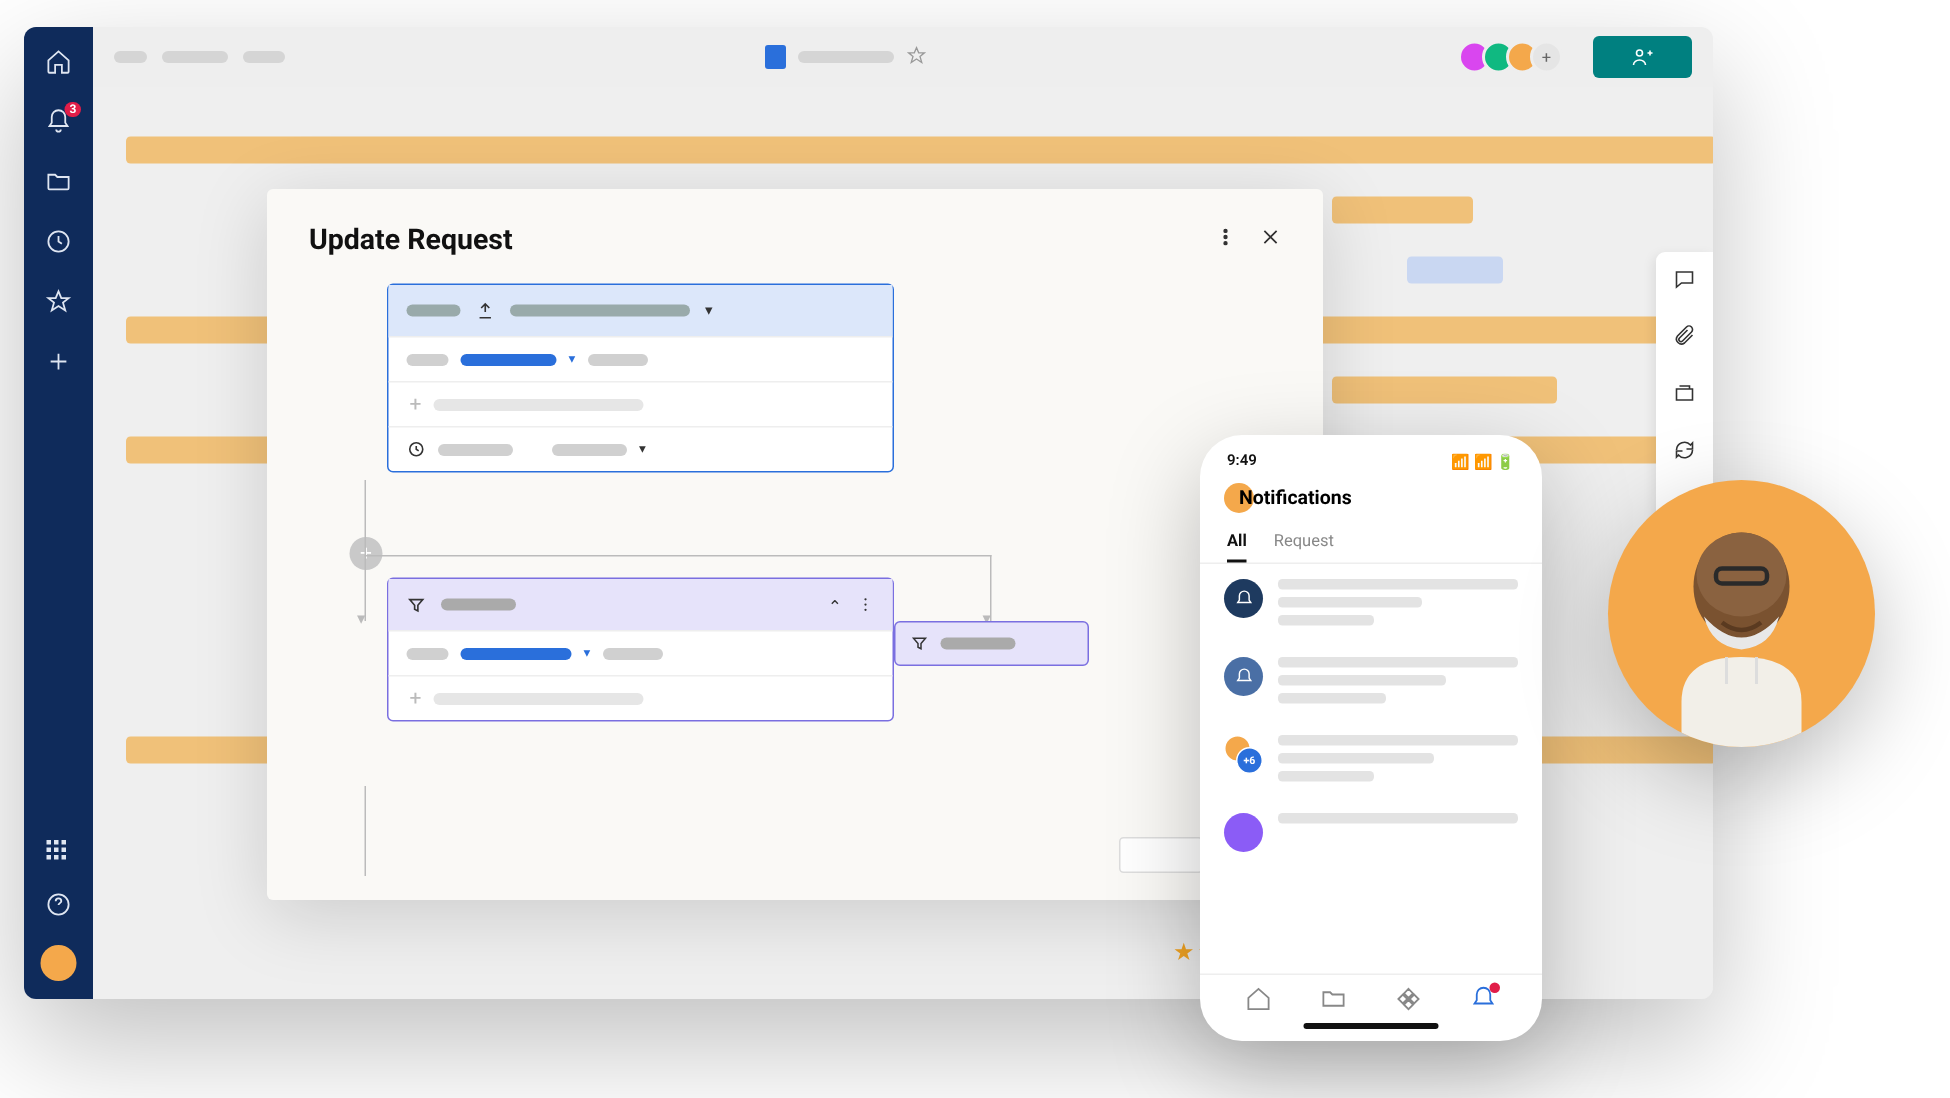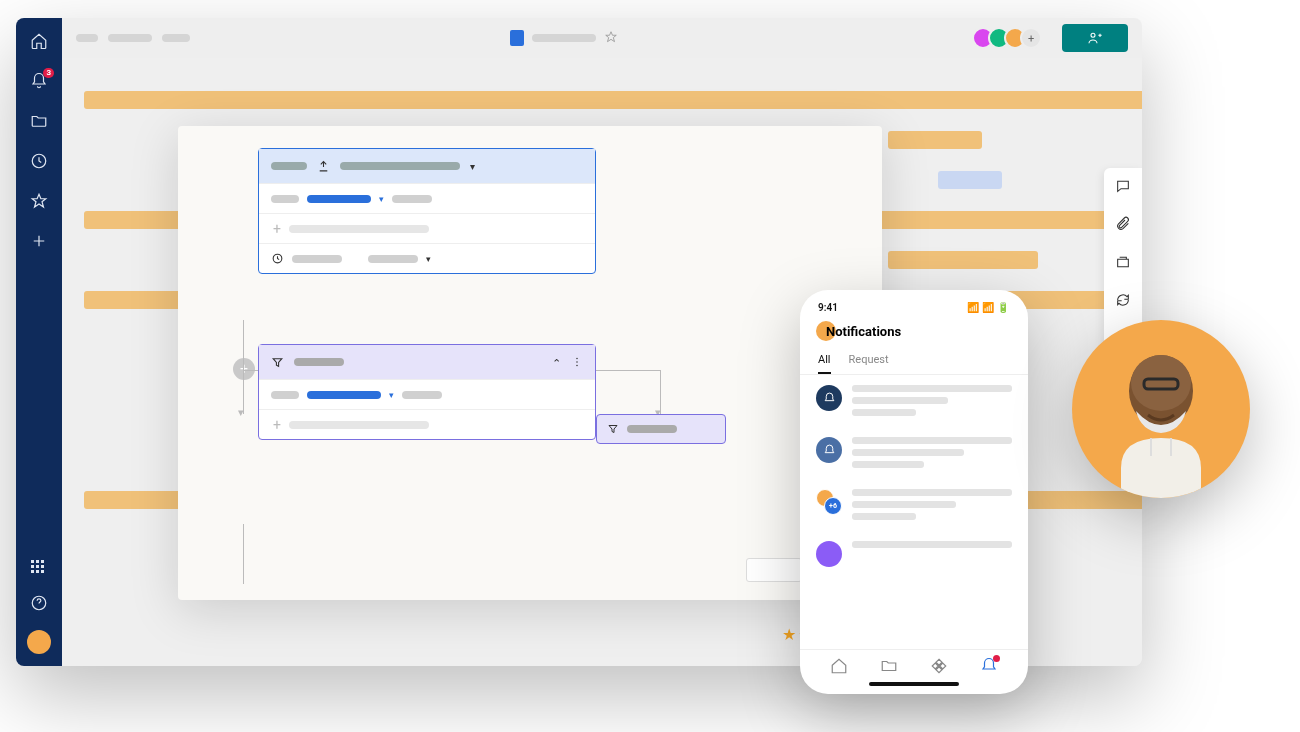--- a/index.html
+++ b/index.html
@@ -62,21 +62,21 @@
 .btnghost{width:56px;height:24px;border:1px solid #ddd;border-radius:3px;background:#fff}
 .btnprimary{width:46px;height:24px;background:#2a6fdb;border-radius:3px}
 
 .phone{position:absolute;left:800px;top:290px;width:228px;height:404px;background:#fff;border-radius:28px;box-shadow:0 20px 60px rgba(0,0,0,.25);padding:12px 0 8px;display:flex;flex-direction:column}
 .statusbar{display:flex;justify-content:space-between;padding:0 18px;font-size:10px;font-weight:600;color:#111}
 .phhdr{display:flex;align-items:center;padding:8px 16px 6px;gap:10px}
 .phhdr .pav{width:20px;height:20px;border-radius:50%;background:#f4a84b}
 .phhdr .ttl{flex:1;font-weight:700;font-size:13px;margin-left:-20px}
 .tabs{display:flex;gap:18px;padding:0 18px;font-size:11px;color:#888;border-bottom:1px solid #eee}
 .tabs .tab{padding:6px 0}
-.tabs .active{color:#111;font-weight:400;border-bottom:2px solid #111}
+.tabs .active{color:#111;font-weight:700;border-bottom:2px solid #111}
 .notiflist{flex:1;padding:10px 16px;overflow:hidden}
 .nrow{display:flex;gap:10px;margin-bottom:16px}
 .nicon{width:26px;height:26px;border-radius:50%;flex-shrink:0;display:flex;align-items:center;justify-content:center}
 .nicon.dk{background:#1e3a5f}
 .nicon.lt{background:#4a6fa5}
 .nicon svg{width:13px;height:13px;stroke:#fff;fill:none;stroke-width:1.8}
 .nlines{flex:1}
 .nline{height:7px;background:#e3e3e3;border-radius:3px;margin-bottom:5px}
 .nstack{position:relative;width:26px;height:26px}
 .nstack .a1{width:18px;height:18px;border-radius:50%;background:#f4a84b;position:absolute;top:0;left:0;border:1.5px solid #fff}
@@ -226,20 +226,33 @@
             </svg></div>
         <div><svg viewBox="0 0 24 24">
               <path d="M6 3h9l4 4v14H6zM12 9v7M9 13l3 3 3-3"></path>
             </svg></div>
       </div>
     </div>
   </div>
 </div>
 
 <div class="modal">
+  <div class="modalhdr">
+    <h2>Update Request</h2>
+    <div class="acts">
+      <div><svg viewBox="0 0 24 24">
+            <circle cx="12" cy="5" r="1.5" fill="#333"></circle>
+            <circle cx="12" cy="12" r="1.5" fill="#333"></circle>
+            <circle cx="12" cy="19" r="1.5" fill="#333"></circle>
+          </svg></div>
+      <div><svg viewBox="0 0 24 24">
+            <path d="M5 5l14 14M19 5L5 19"></path>
+          </svg></div>
+    </div>
+  </div>
 
   <div class="flowcard card1">
     <div class="hdr">
       <div class="mpill" style="width:36px;background:#9aa"></div>
       <svg viewBox="0 0 24 24" width="13" height="13" stroke="#333" fill="none" stroke-width="2">
           <path d="M12 3v10M7 8l5-5 5 5M5 20h14"></path>
         </svg>
       <div class="mpill" style="width:120px;background:#9aa"></div>
       <span style="color:#333;font-size:10px">▾</span>
     </div>
@@ -306,21 +319,21 @@
   <div style="position:absolute;left:65px;top:398px;height:60px;border-left:1.5px solid #bbb"></div>
 
   <div class="modalfoot">
     <div class="btnghost"></div>
     <div class="btnprimary"></div>
   </div>
 </div>
 
 <div class="phone">
   <div class="statusbar">
-    <span>9:41</span>
+    <span>9:49</span>
     <span>📶 📶 🔋</span>
   </div>
   <div class="phhdr">
     <div class="pav"></div>
     <div class="ttl">Notifications</div>
   </div>
   <div class="tabs">
     <div class="tab active">All</div>
     <div class="tab">Request</div>
   </div>

